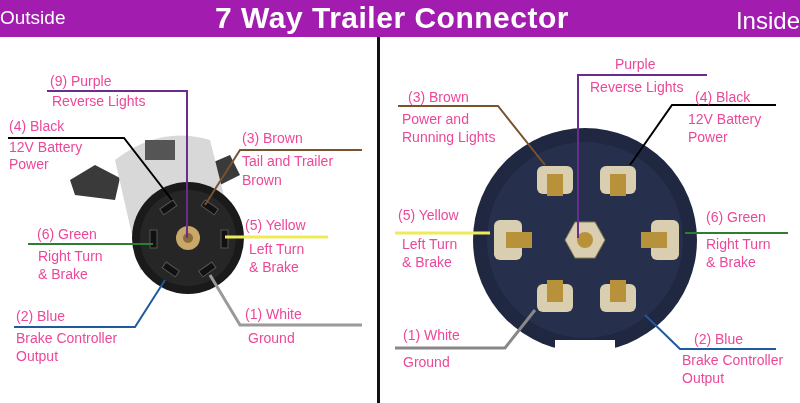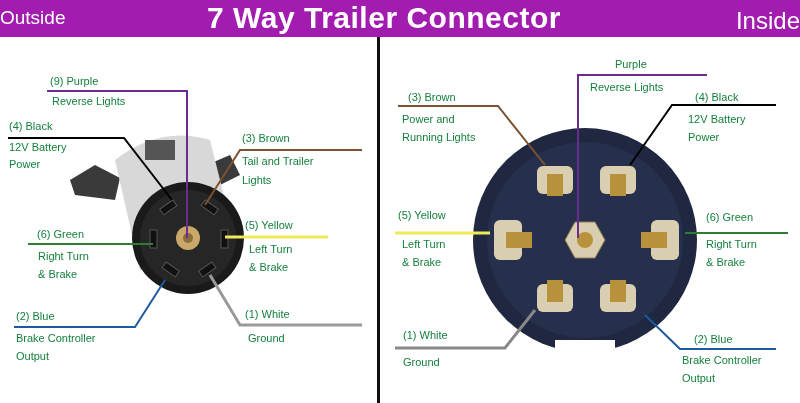--- a/index.html
+++ b/index.html
@@ -1,23 +1,23 @@
 <!DOCTYPE html>
 <html><head>
 <meta charset="utf-8">
 <style>
   html, body { margin:0; padding:0; background:#fff; }
   body { width:800px; height:403px; position:relative; overflow:hidden; font-family:"Liberation Sans", sans-serif; }
   .header { position:absolute; left:0; top:0; width:800px; height:37px; background:#a21caf; }
   .header .outside { position:absolute; left:0; top:7px; color:#fff; font-size:19px; }
-  .header .title { position:absolute; left:8px; width:672px; top:1px; text-align:center; color:#fff; font-size:30px; font-weight:bold; letter-spacing:0.5px;padding-left:40px; }
+  .header .title { position:absolute; left:16px; width:672px; top:1px; text-align:center; color:#fff; font-size:30px; font-weight:bold; letter-spacing:0.5px;padding-left:40px; }
   .header .inside { position:absolute; right:0; top:7px; color:#fff; font-size:24px; }
   .divider { position:absolute; left:377px; top:37px; width:3px; height:366px; background:#111; }
   svg.diagram { position:absolute; left:0; top:0; }
-  .lbl { position:absolute; font-size:11px; color:#15803d; line-height:17px; white-space:nowrap;text-align:right; }
+  .lbl { position:absolute; font-size:14px; color:#ec4899; line-height:17px; white-space:nowrap;text-align:right; }
 </style>
 </head>
 <body>
 
 <div class="header">
   <span class="outside">Outside</span>
   <span class="title">7 Way Trailer Connector</span>
   <span class="inside">Inside</span>
 </div>
 <div class="divider"></div>
@@ -101,21 +101,21 @@
   </g>
 </svg>
 
 <div class="lbl" style="left:50px;top:73px">(9) Purple</div>
 <div class="lbl" style="left:52px;top:93px">Reverse Lights</div>
 <div class="lbl" style="left:9px;top:118px">(4) Black</div>
 <div class="lbl" style="left:9px;top:139px">12V Battery</div>
 <div class="lbl" style="left:9px;top:156px">Power</div>
 <div class="lbl" style="left:242px;top:130px">(3) Brown</div>
 <div class="lbl" style="left:242px;top:153px">Tail and Trailer</div>
-<div class="lbl" style="left:242px;top:172px">Lights</div>
+<div class="lbl" style="left:242px;top:172px">Brown</div>
 <div class="lbl" style="left:37px;top:226px">(6) Green</div>
 <div class="lbl" style="left:38px;top:248px">Right Turn</div>
 <div class="lbl" style="left:38px;top:266px">&amp; Brake</div>
 <div class="lbl" style="left:245px;top:217px">(5) Yellow</div>
 <div class="lbl" style="left:249px;top:241px">Left Turn</div>
 <div class="lbl" style="left:249px;top:259px">&amp; Brake</div>
 <div class="lbl" style="left:16px;top:308px">(2) Blue</div>
 <div class="lbl" style="left:16px;top:330px">Brake Controller</div>
 <div class="lbl" style="left:16px;top:348px">Output</div>
 <div class="lbl" style="left:245px;top:306px">(1) White</div>

